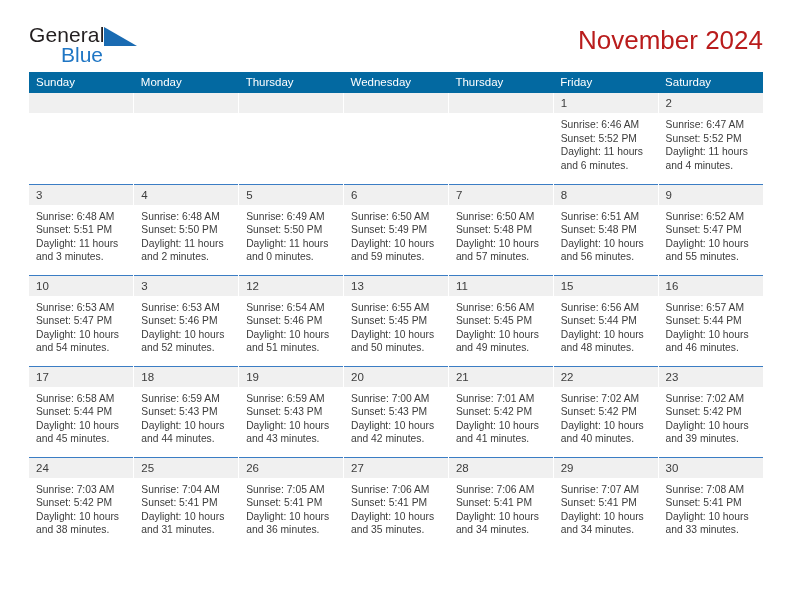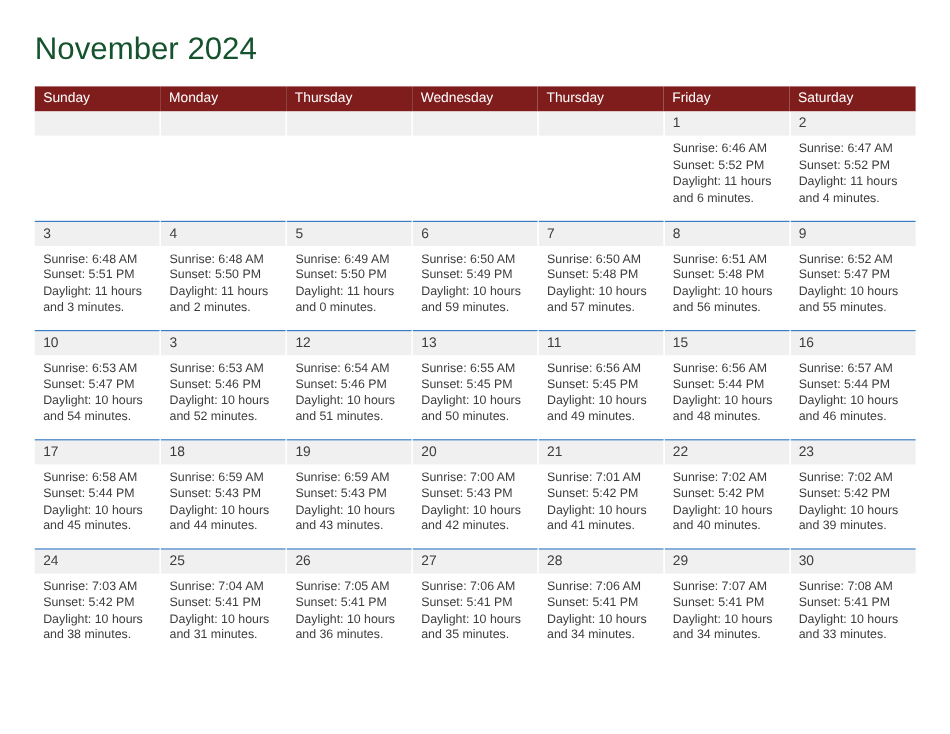--- a/index.html
+++ b/index.html
@@ -62,40 +62,40 @@
     height: 0;
     border-left: 33px solid #1a6bb2;
     border-top: 19px solid transparent;
   }
   .title-block {
     text-align: right;
     padding-top: 0px;
   }
   .cal-title {
     font-size: 26px;
-    color: #14532d;
+    color: #b91c1c;
     line-height: 32px;
     font-weight: normal;
     margin: 0;
   }
   .cal-sub {
     font-size: 14.5px;
     color: #3c3c3c;
     line-height: 22px;
     margin: 2px 0 0 0;
   }
 
   
   .calendar {
     width: 734px;
     border-collapse: collapse;
     table-layout: fixed;
   }
   .dow-row th {
-    background: #7f1d1d;
+    background: #0369a1;
     color: #ffffff;
     font-size: 11.5px;
     font-weight: normal;
     text-align: left;
     padding: 4px 0 5px 7px;
     height: 20px;
     box-sizing: border-box;
     vertical-align: middle;
     border: none;
   }
@@ -128,20 +128,25 @@
     color: #3c3c3c;
   }
   .dayinfo div { white-space: normal; }
 </style>
 </head>
 <body>
 
 <div class="page">
 
   <div class="header">
+    <div class="logo">
+      <span class="logo-general">General</span>
+      <span class="logo-tri"></span>
+      <span class="logo-blue">Blue</span>
+    </div>
     <div class="title-block">
       <div class="cal-title">November 2024</div>
     </div>
   </div>
 
   <table class="calendar">
     <thead>
       <tr class="dow-row" id="dow-row">
           <th>Sunday</th>
           <th>Monday</th>

